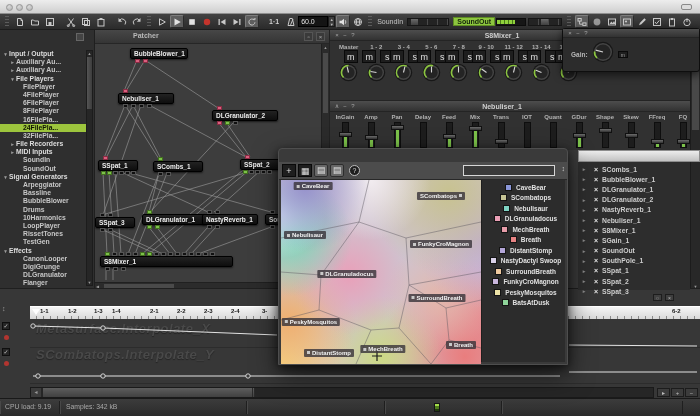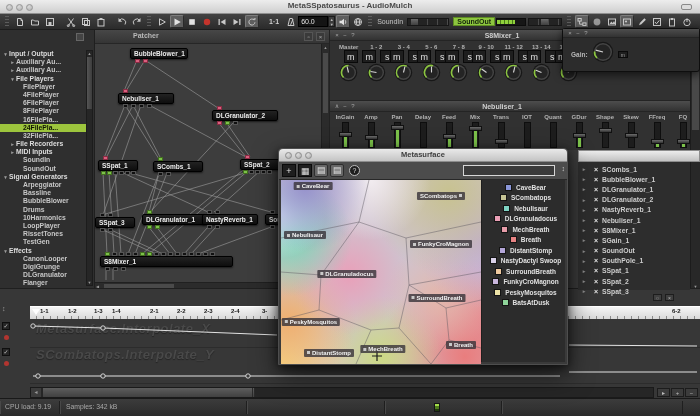--- a/index.html
+++ b/index.html
@@ -197,21 +197,20 @@
 </style>
 </head>
 <body>
 
 <div id="app">
 
   <div id="titlebar">
     <span class="light" style="left:6px"></span>
     <span class="light" style="left:16px"></span>
     <span class="light" style="left:26px"></span>
-    <span id="wintitle">MetaSSpatosaurus - AudioMulch</span>
     <span id="titlewidget"></span>
   </div>
 
   <div id="toolbar">
       <span class="grip"></span>
       <div class="tbtn">
         <svg width="10" height="10" viewBox="0 0 10 10" stroke-width="1">
           <path d="M2.5 1.5h3.5l1.5 2v5h-5z" fill="none" stroke="#c8c8c8"></path>
           <path d="M6 1.5v2h1.5" fill="none" stroke="#c8c8c8"></path>
         </svg>
@@ -1014,26 +1013,20 @@
     <div id="auto-hscroll">
       <span id="ah-arrow">◂</span>
       <div id="ah-thumb"></div>
     </div>
     <span class="zoom-btn" style="right:30px">▸</span>
     <span class="zoom-btn" style="right:16px">+</span>
     <span class="zoom-btn" style="right:2px">−</span>
   </div>
 
   <div id="metasurface">
-    <div id="ms-titlebar">
-      <span class="ms-light" style="left:6px"></span>
-      <span class="ms-light" style="left:16px"></span>
-      <span class="ms-light" style="left:26px"></span>
-      <span id="ms-title">Metasurface</span>
-    </div>
     <div id="ms-toolbar">
       <span class="ms-btn">+</span>
       <span class="ms-btn">▦</span>
       <span class="ms-btn pressed">▤</span>
       <span class="ms-btn pressed">▤</span>
       <span class="ms-btn round">?</span>
     </div>
     <span id="ms-field"></span>
     <span id="ms-sort">↕</span>
     <div id="ms-surface">

